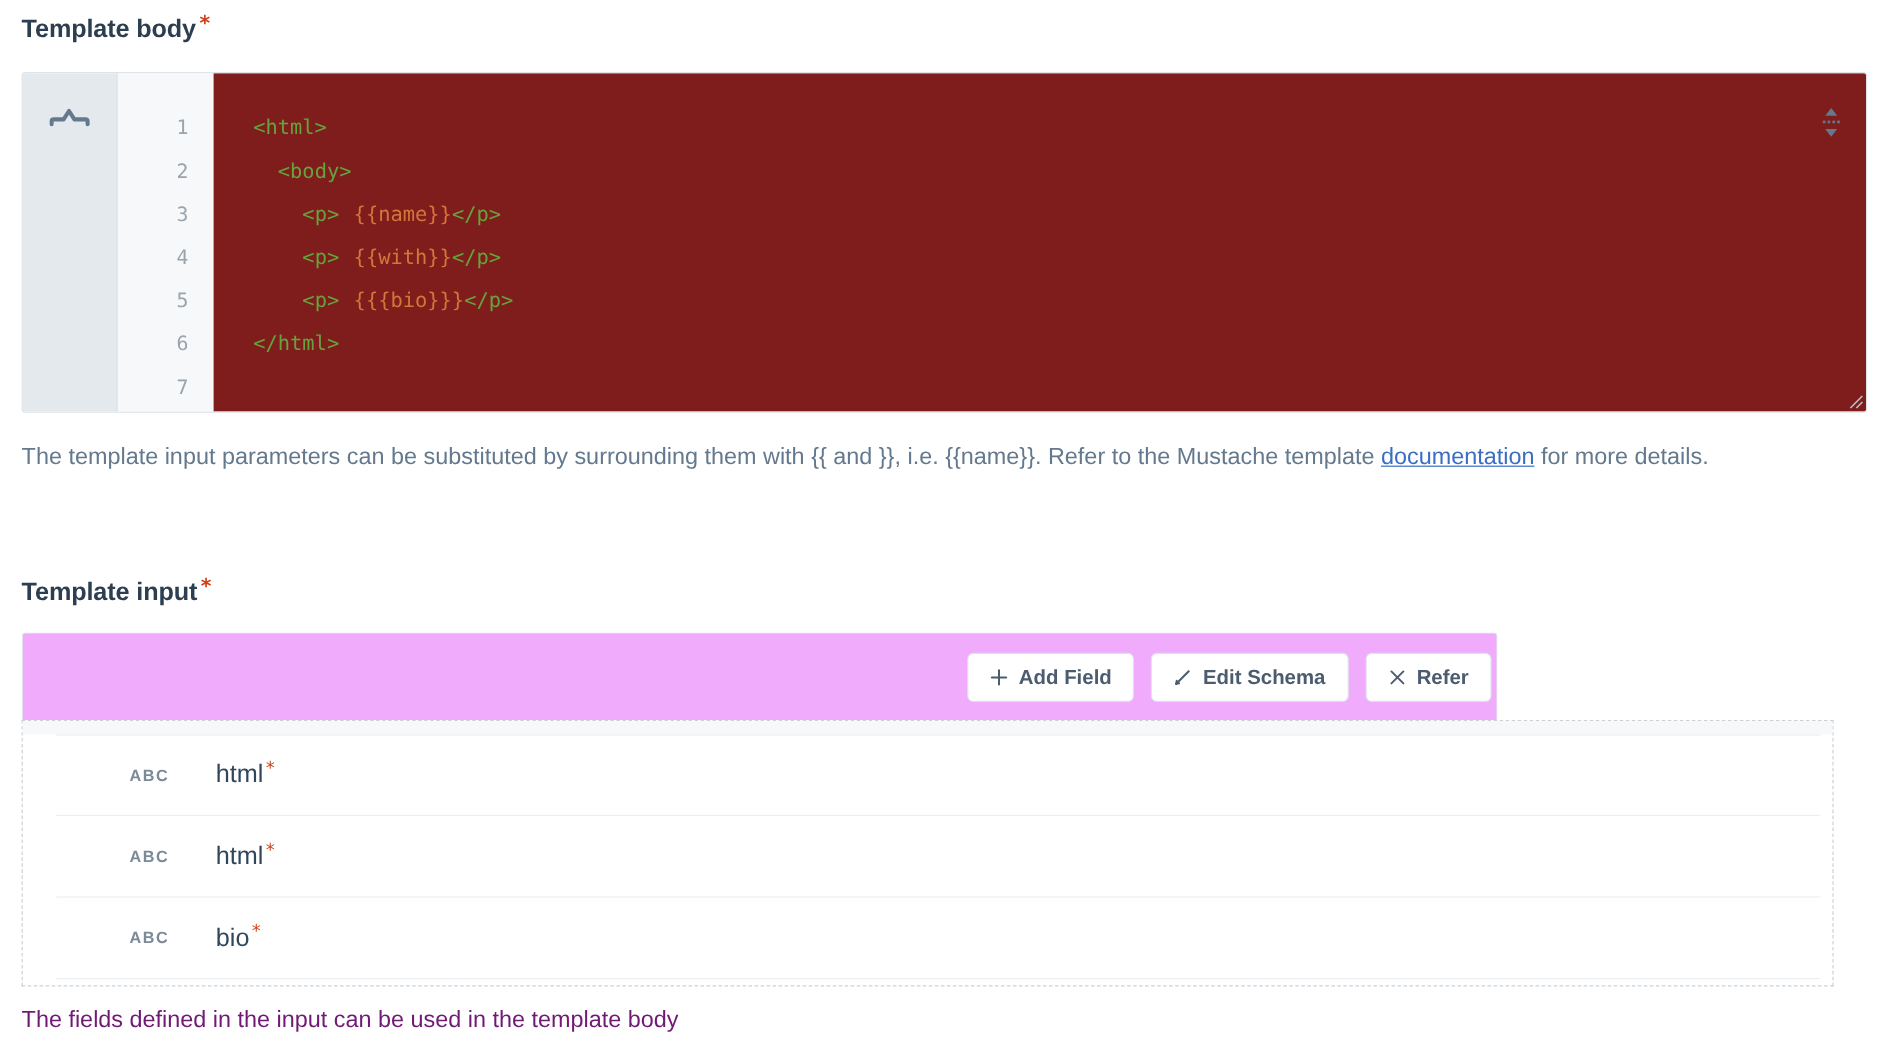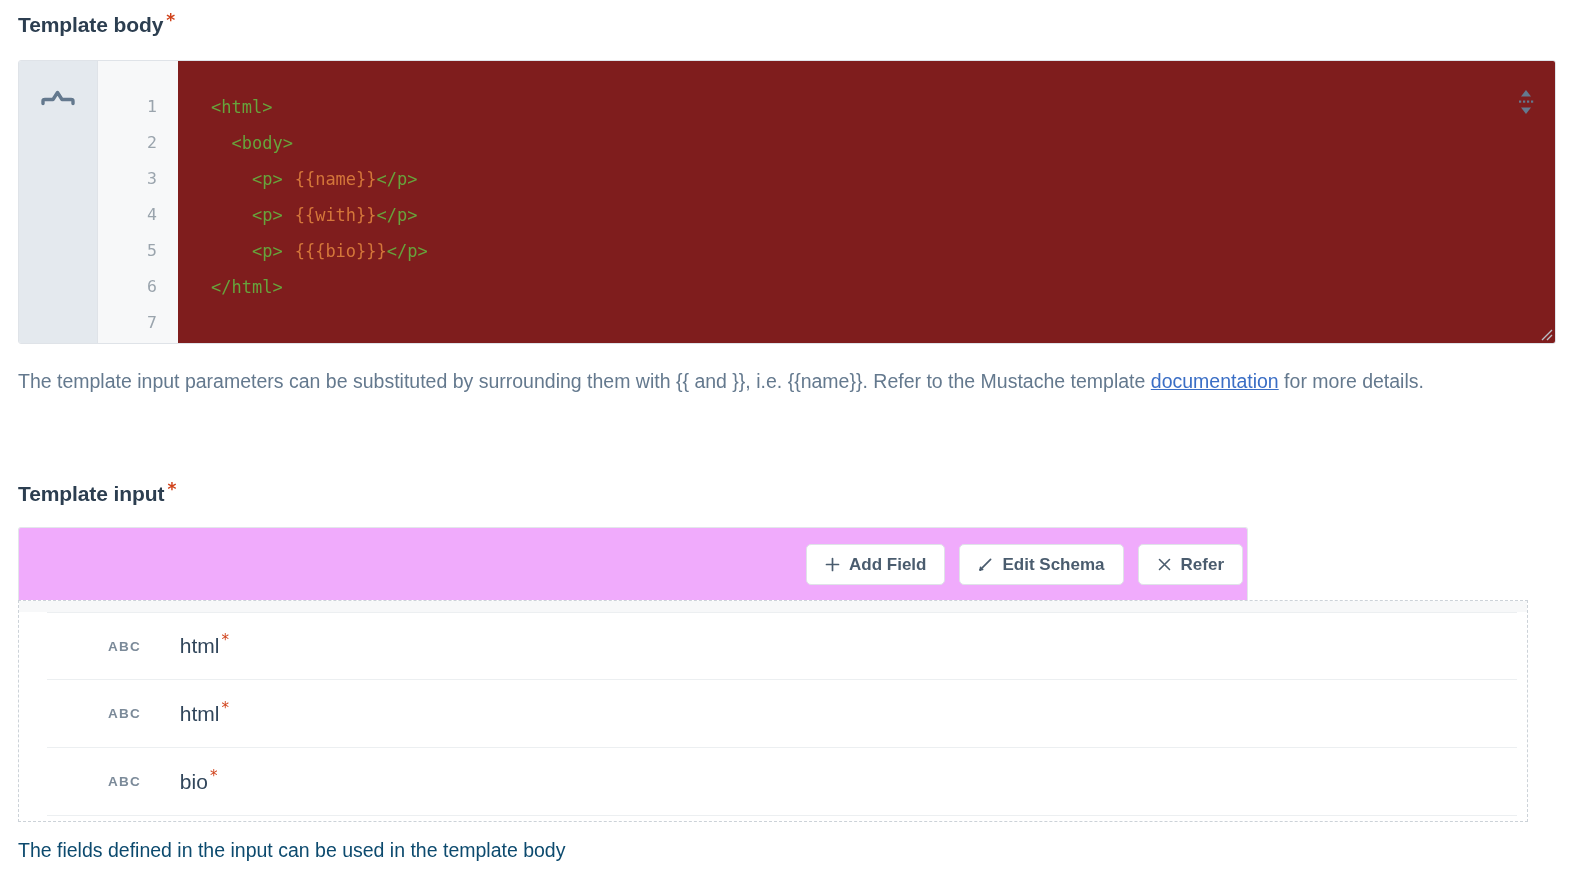--- a/index.html
+++ b/index.html
@@ -235,21 +235,21 @@
     font-size: 15px;
     top: -1px;
     margin-left: 2px;
   }
 
   .footer-note {
     position: absolute;
     left: 18px;
     top: 836px;
     font-size: 19.5px;
-    color: #0c4a6e;
+    color: #701a75;
     line-height: 28px;
   }
 </style>
 </head>
 <body>
 
 <div class="page">
 
   <div class="section-label heading-template-body">
     <span>Template body</span>

